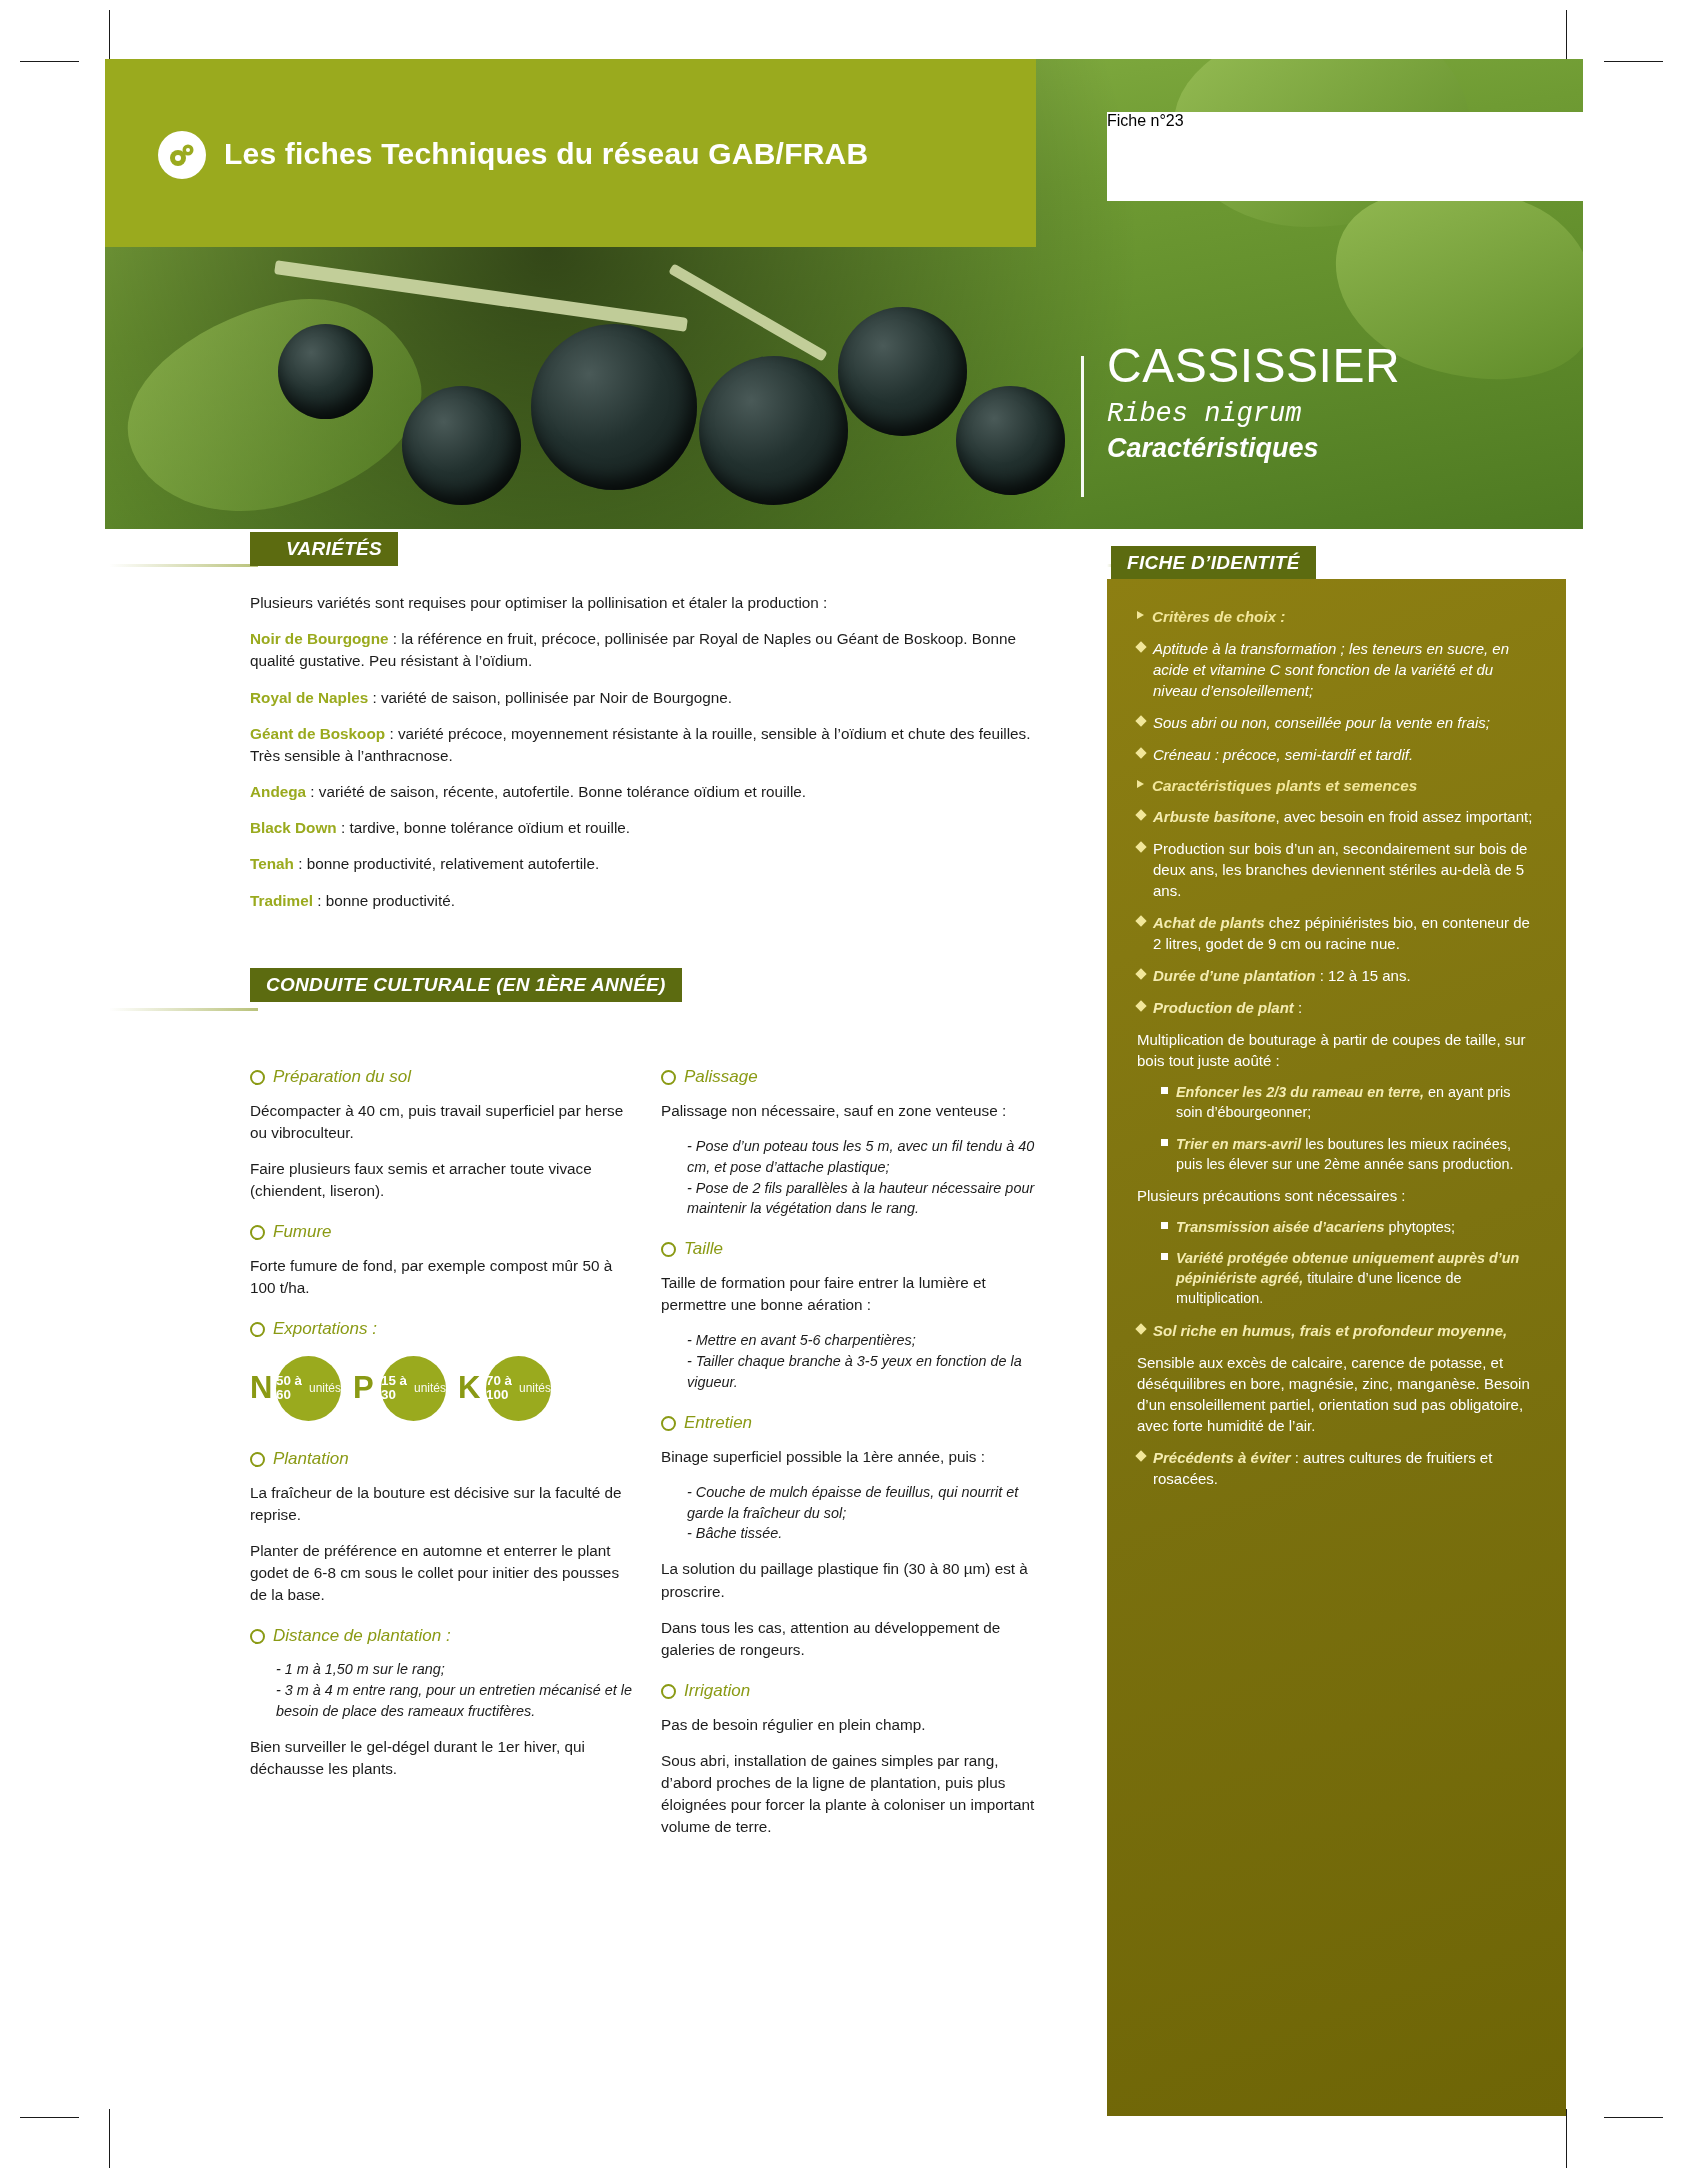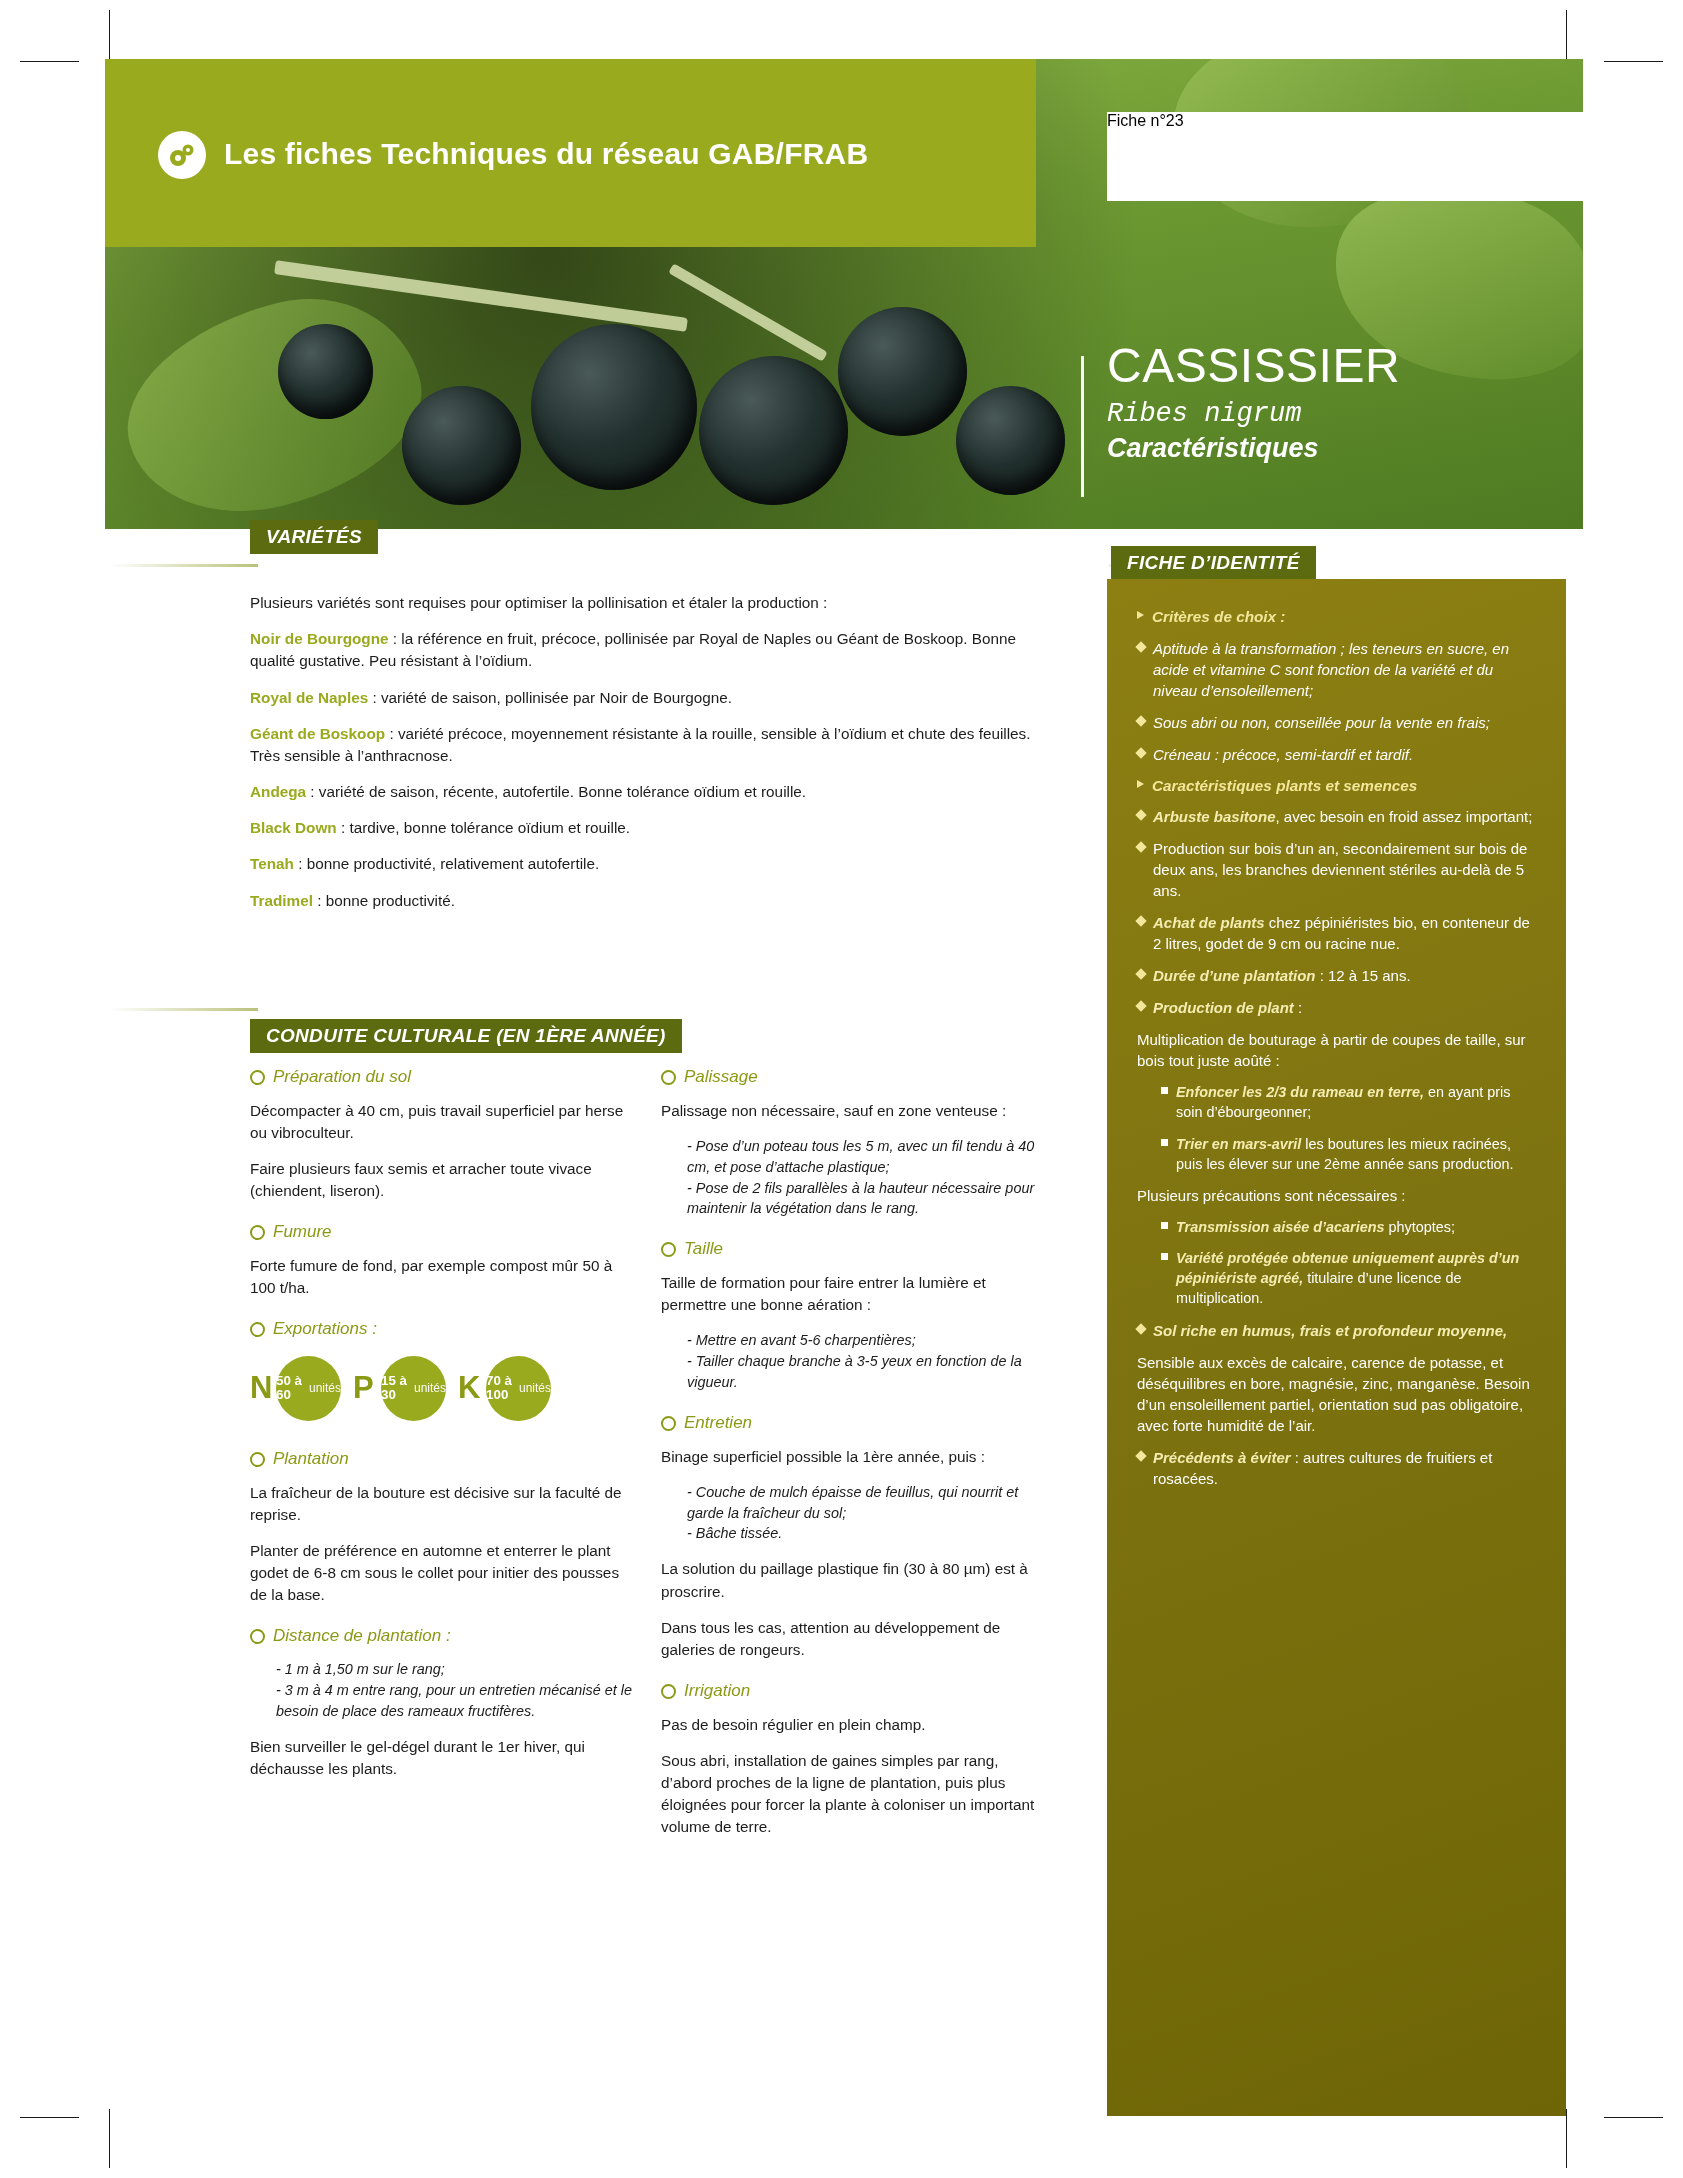--- a/index.html
+++ b/index.html
@@ -195,37 +195,37 @@
   <div class="fiche-tag l2">Fiche n°23</div>
 
   <div class="latin-block">
     <div class="bar"></div>
     <div class="sp-name">CASSISSIER</div>
     <div class="sp-latin">Ribes nigrum</div>
     <div class="sp-fam">Caractéristiques</div>
   </div>
 
   <div class="sec-tab-rule" style="left:109px;top:564px;width:149px;"></div>
-  <div class="sec-tab" style="left:250px;top:520px;">
+  <div class="sec-tab" style="left:250px;top:532px;padding-left:20px;">
     <span>VARIÉTÉS</span>
   </div>
 
   <div class="col body" style="left:250px;top:576px;width:812px;margin-top:16px;">
     <p>Plusieurs variétés sont requises pour optimiser la pollinisation et étaler la production :</p>
     <p><span class="var-name">Noir de Bourgogne</span><span> : la référence en fruit, précoce, pollinisée par Royal de Naples ou Géant de Boskoop. Bonne qualité gustative. Peu résistant à l’oïdium.</span></p>
     <p><span class="var-name">Royal de Naples</span><span> : variété de saison, pollinisée par Noir de Bourgogne.</span></p>
     <p><span class="var-name">Géant de Boskoop</span><span> : variété précoce, moyennement résistante à la rouille, sensible à l’oïdium et chute des feuilles. Très sensible à l’anthracnose.</span></p>
     <p><span class="var-name">Andega</span><span> : variété de saison, récente, autofertile. Bonne tolérance oïdium et rouille.</span></p>
     <p><span class="var-name">Black Down</span><span> : tardive, bonne tolérance oïdium et rouille.</span></p>
     <p><span class="var-name">Tenah</span><span> : bonne productivité, relativement autofertile.</span></p>
     <p><span class="var-name">Tradimel</span><span> : bonne productivité.</span></p>
   </div>
 
   <div class="sec-tab-rule" style="left:109px;top:1008px;width:149px;"></div>
-  <div class="sec-tab" style="left:250px;top:1019px;">
+  <div class="sec-tab" style="left:250px;top:968px;">
     <span>CONDUITE CULTURALE (EN 1ÈRE ANNÉE)</span>
   </div>
 
   <div class="col body" style="left:250px;top:1047px;width:386px;">
     <div class="subhead">
         <span class="bullet"></span>
         <span>Préparation du sol</span>
       </div>
     <p>Décompacter à 40 cm, puis travail superficiel par herse ou vibroculteur.</p>
     <p>Faire plusieurs faux semis et arracher toute vivace (chiendent, liseron).</p>

